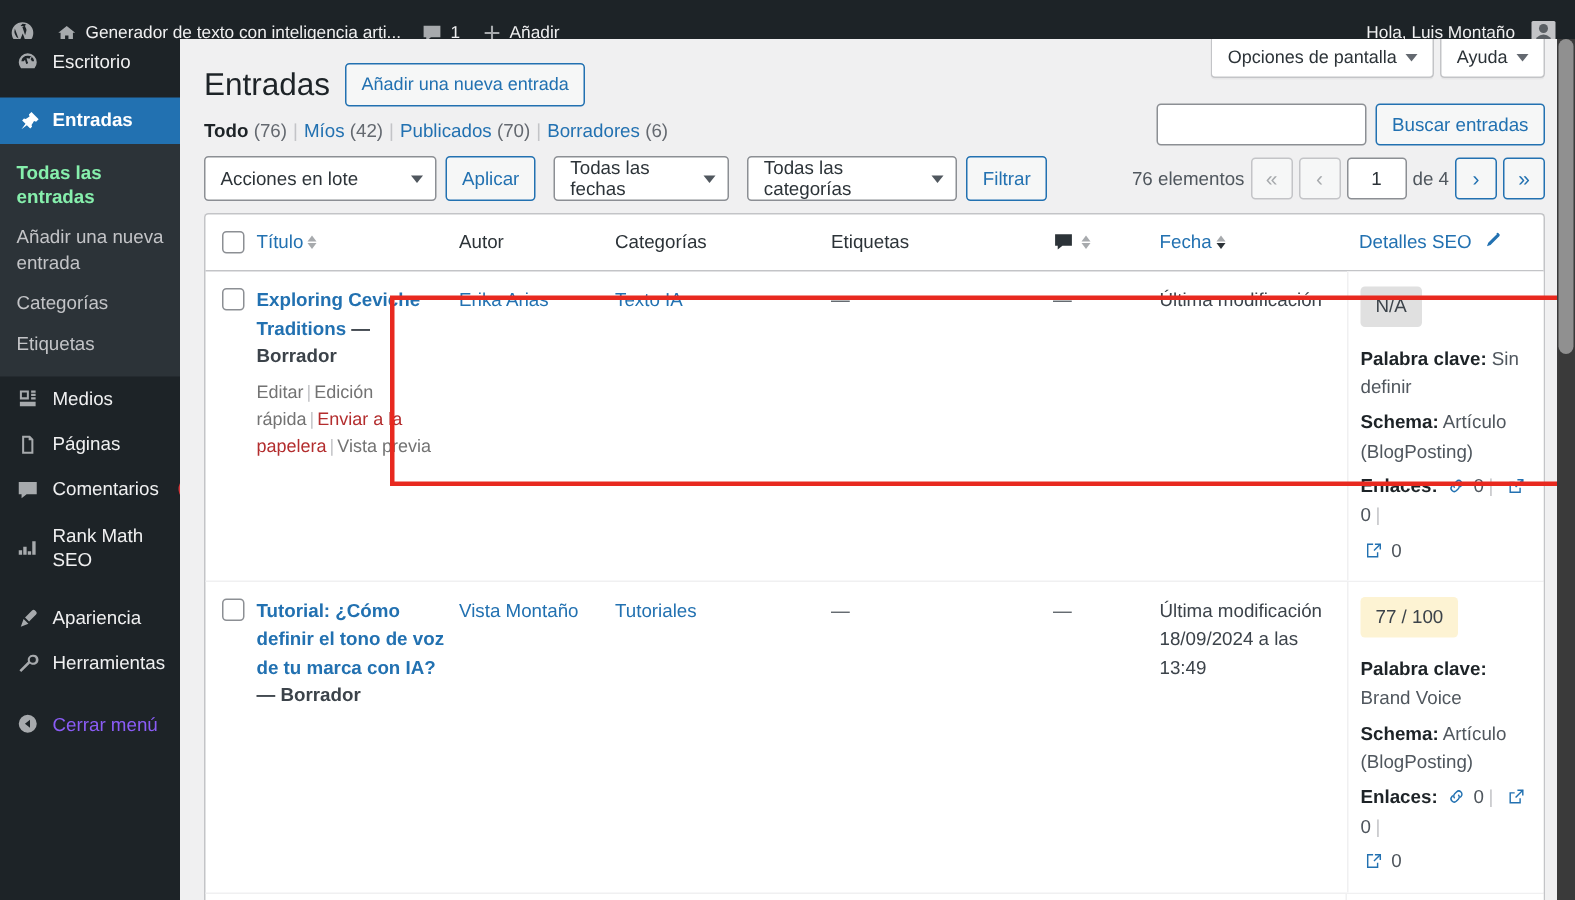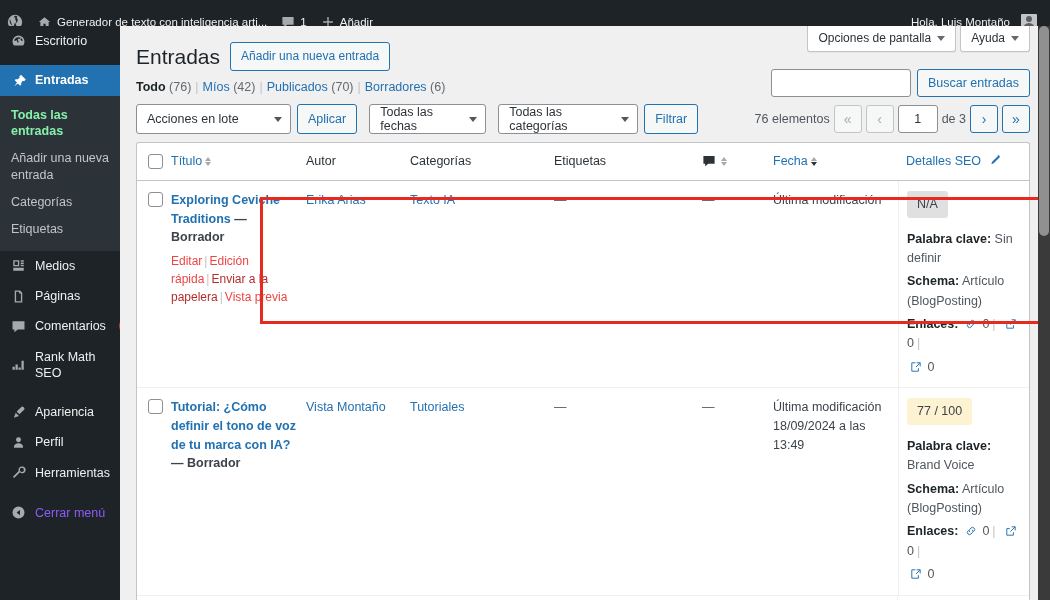--- a/index.html
+++ b/index.html
@@ -157,21 +157,21 @@
   .sort-arrows .dn { width:0;height:0;border-left:3.5px solid transparent;border-right:3.5px solid transparent;border-top:4px solid #a7aaad; }
   .sort-arrows.desc .dn { border-top-color:#2c3338; }
   .hd-static { color: #2c3338; }
   .hd-link { color: #2271b1; }
 
   .lt-body-row { border-bottom: 1px solid #f0f0f1; position: relative; }
   .lt-body-row .c-seo { background: #fff; border-left: 1px solid #f0f0f1; min-height: 100%; }
   .row-title { color: #2271b1; font-weight: 700; font-size: 12.5px; line-height: 1.45; }
   .row-status { color: #3c434a; font-weight: 600; }
   .row-actions { margin-top: 5px; font-size: 12px; line-height: 1.5; color: #c3c4c7; }
-  .row-actions a { color: #ef4444; text-decoration: none; }
+  .row-actions a { color: #737373; text-decoration: none; }
   .row-actions a.trash { color: #b32d2e; }
   .row-actions .sep { color: #c3c4c7; padding: 0 2px; }
   .cell-link { color: #2271b1; }
   .dash { color: #50575e; }
   .date-status { color: #3c434a; }
   .date-when { color: #3c434a; }
 
   .seo-score {
     display: inline-block; padding: 4px 10px; border-radius: 3px;
     font-size: 12.5px; color: #3c434a; font-weight: 400; margin-bottom: 8px;
@@ -320,28 +320,20 @@
 
     <div class="menu-item">
       <span class="mi-ico">
         <svg width="15" height="15" viewBox="0 0 20 20">
             <path d="M16.5 2.6a1.9 1.9 0 0 0-2.7 0L7.6 8.8l3.6 3.6 6.2-6.2a1.9 1.9 0 0 0 0-2.7l-.9-.9zM6.3 10.2 3.8 17l6.8-2.5-4.3-4.3z"></path>
           </svg>
       </span>
       <span>Apariencia</span>
     </div>
 
-    <div class="menu-item">
-      <span class="mi-ico">
-        <svg width="15" height="15" viewBox="0 0 20 20">
-            <path d="M10 3a3.3 3.3 0 1 0 0 6.6A3.3 3.3 0 0 0 10 3zm0 8c-3.3 0-6 1.9-6 4.2V17h12v-1.8c0-2.3-2.7-4.2-6-4.2z"></path>
-          </svg>
-      </span>
-      <span>Perfil</span>
-    </div>
 
     <div class="menu-item">
       <span class="mi-ico">
         <svg width="15" height="15" viewBox="0 0 20 20">
             <path d="M14.5 2a4.5 4.5 0 0 0-4.2 6.1L2.6 15.8l1.6 1.6 7.7-7.7A4.5 4.5 0 1 0 14.5 2zm0 1.8a2.7 2.7 0 1 1 0 5.4 2.7 2.7 0 0 1 0-5.4z"></path>
           </svg>
       </span>
       <span>Herramientas</span>
     </div>
 
@@ -396,21 +388,21 @@
         <span>Todas las categorías</span>
         <span class="sel-caret"></span>
       </div>
       <div class="btn-apply">Filtrar</div>
 
       <div class="tablenav-pages">
         <span>76 elementos</span>
         <span class="pg-btn">«</span>
         <span class="pg-btn">‹</span>
         <span class="pg-cur">1</span>
-        <span>de 3</span>
+        <span>de 4</span>
         <span class="pg-btn on">›</span>
         <span class="pg-btn on">»</span>
       </div>
     </div>
 
     <div class="wp-list-table">
 
       <div class="lt-row lt-head">
         <div class="col c-cb" style="padding-top:0">
           <span class="cb"></span>

